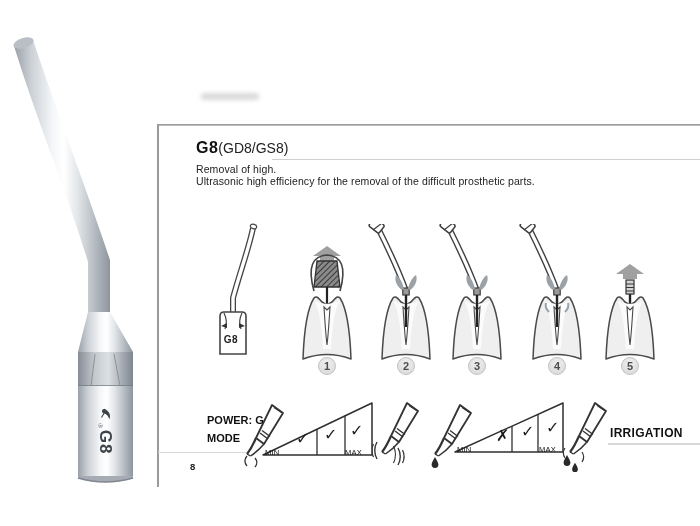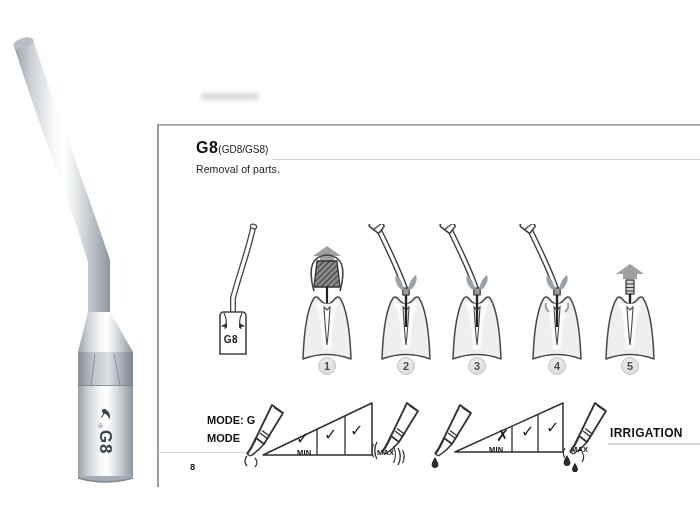--- a/index.html
+++ b/index.html
@@ -6,32 +6,32 @@
   #stage{position:relative;width:700px;height:526px;background:#ffffff;overflow:hidden;
          font-family:"Liberation Sans",sans-serif;color:#1a1a1a;}
   .abs{position:absolute;}
   
   .frame-top{left:157px;top:124px;width:543px;height:2px;background:linear-gradient(#8f8f8f,#c9c9c9);}
   .frame-left{left:157px;top:124px;width:2px;height:363px;background:#9a9a9a;}
   .smudge{left:201px;top:93px;width:58px;height:7px;background:#b5b5b5;filter:blur(2px);opacity:.5;border-radius:3px;}
   
   .heading{left:196px;top:139px;display:flex;align-items:baseline;white-space:nowrap;}
   .model{font-size:16px;font-weight:bold;letter-spacing:.5px;color:#111;}
-  .variants{font-size:10px;color:#222;}
+  .variants{font-size:14px;color:#222;}
   .heading-rule{left:272px;top:159px;width:428px;height:1px;background:#cfcfcf;}
   .desc{left:196px;font-size:10.5px;color:#222;letter-spacing:.1px;white-space:nowrap;}
   
   .badge{width:18px;height:18px;border-radius:50%;top:357px;
          background:radial-gradient(circle at 50% 32%,#efefef,#d7d7d7);
          border:1px solid #c2c2c2;box-sizing:border-box;
          display:flex;align-items:center;justify-content:center;
          font-size:11px;font-weight:bold;color:#4d4d4d;}
   
   .biglabel{font-weight:bold;font-size:11px;color:#111;white-space:nowrap;}
-  .minmax{font-weight:bold;font-size:7.5px;color:#111;letter-spacing:.2px;margin-left:32px;}
+  .minmax{font-weight:normal;font-size:7.5px;color:#111;letter-spacing:.2px;}
   .mark{font-family:"DejaVu Sans",sans-serif;font-weight:bold;font-size:16px;line-height:1;color:#1c1c1c;}
   .rule-light{height:2px;background:#d8d8d8;}
   .page-num{left:190px;top:461px;font-size:9.5px;font-weight:bold;color:#222;}
   
   .tip-photo-label{left:73px;top:420px;width:64px;height:22px;transform:rotate(90deg);
         display:flex;align-items:center;justify-content:center;gap:2px;
         color:#3d434b;}
   .tip-photo-label .g8{font-size:17px;font-weight:bold;letter-spacing:1px;}
   .tip-photo-label .reg{font-size:6px;align-self:flex-end;margin-bottom:3px;}
   .tip-diagram-label{left:217px;top:334px;width:28px;text-align:center;
@@ -124,21 +124,22 @@
 
   <div class="abs smudge"></div>
   <div class="abs frame-top"></div>
   <div class="abs frame-left"></div>
 
   <div class="abs heading">
     <span class="model">G8</span>
       <span class="variants">(GD8/GS8)</span>
   </div>
   <div class="abs heading-rule"></div>
-  <div class="abs desc" style="top:163px">Removal of parts.</div>
+  <div class="abs desc" style="top:163px">Removal of high.</div>
+  <div class="abs desc" style="top:175px">Ultrasonic high efficiency for the removal of the difficult prosthetic parts.</div>
 
   <svg class="abs" style="left:203px;top:220px" width="64" height="140" viewBox="0 0 64 140">
     <path d="M50,8 C46,28 37,52 30,78 L30,93" fill="none" stroke="#444" stroke-width="6"></path>
     <path d="M50,8 C46,28 37,52 30,78 L30,93" fill="none" stroke="#fff" stroke-width="3.4"></path>
     <ellipse cx="50.5" cy="6.5" rx="3.2" ry="2.2" transform="rotate(15 50.5 6.5)" fill="#fff" stroke="#444" stroke-width="1.2"></ellipse>
     <path d="M17,96 Q17,92 21,92 L39,92 Q43,92 43,96 L43,134 L17,134 Z" fill="#fff" stroke="#444" stroke-width="1.6"></path>
     <path d="M21,93 C24,99 24,104 22,109" fill="none" stroke="#444" stroke-width="1.2"></path>
     <path d="M39,93 C36,99 36,104 38,109" fill="none" stroke="#444" stroke-width="1.2"></path>
     <path d="M18,106 L24,103 L24,108 Z" fill="#333"></path>
     <path d="M42,106 L36,103 L36,108 Z" fill="#333"></path>
@@ -191,21 +192,21 @@
   <div class="abs badge" style="left:468px">
       <span>3</span>
     </div>
   <div class="abs badge" style="left:548px">
       <span>4</span>
     </div>
   <div class="abs badge" style="left:621px">
       <span>5</span>
     </div>
 
-  <div class="abs biglabel" style="left:207px;top:414px">MODE: G</div>
+  <div class="abs biglabel" style="left:207px;top:414px">POWER: G</div>
   <div class="abs biglabel" style="left:207px;top:432px">MODE</div>
   <div class="abs rule-light" style="left:158px;top:452px;width:88px;height:1px"></div>
 
   <svg class="abs" style="left:243px;top:398px" width="46" height="70" viewBox="0 0 46 70">
     <use href="#hp"></use>
     <path d="M4,58 C1.5,61 1.5,65 4,68" fill="none" stroke="#333" stroke-width="1.3"></path>
     <path d="M12,60 C14.5,63 14.5,66 12,69" fill="none" stroke="#333" stroke-width="1.3"></path>
   </svg>
 
   <svg class="abs" style="left:258px;top:398px" width="120" height="60" viewBox="0 0 120 60">

